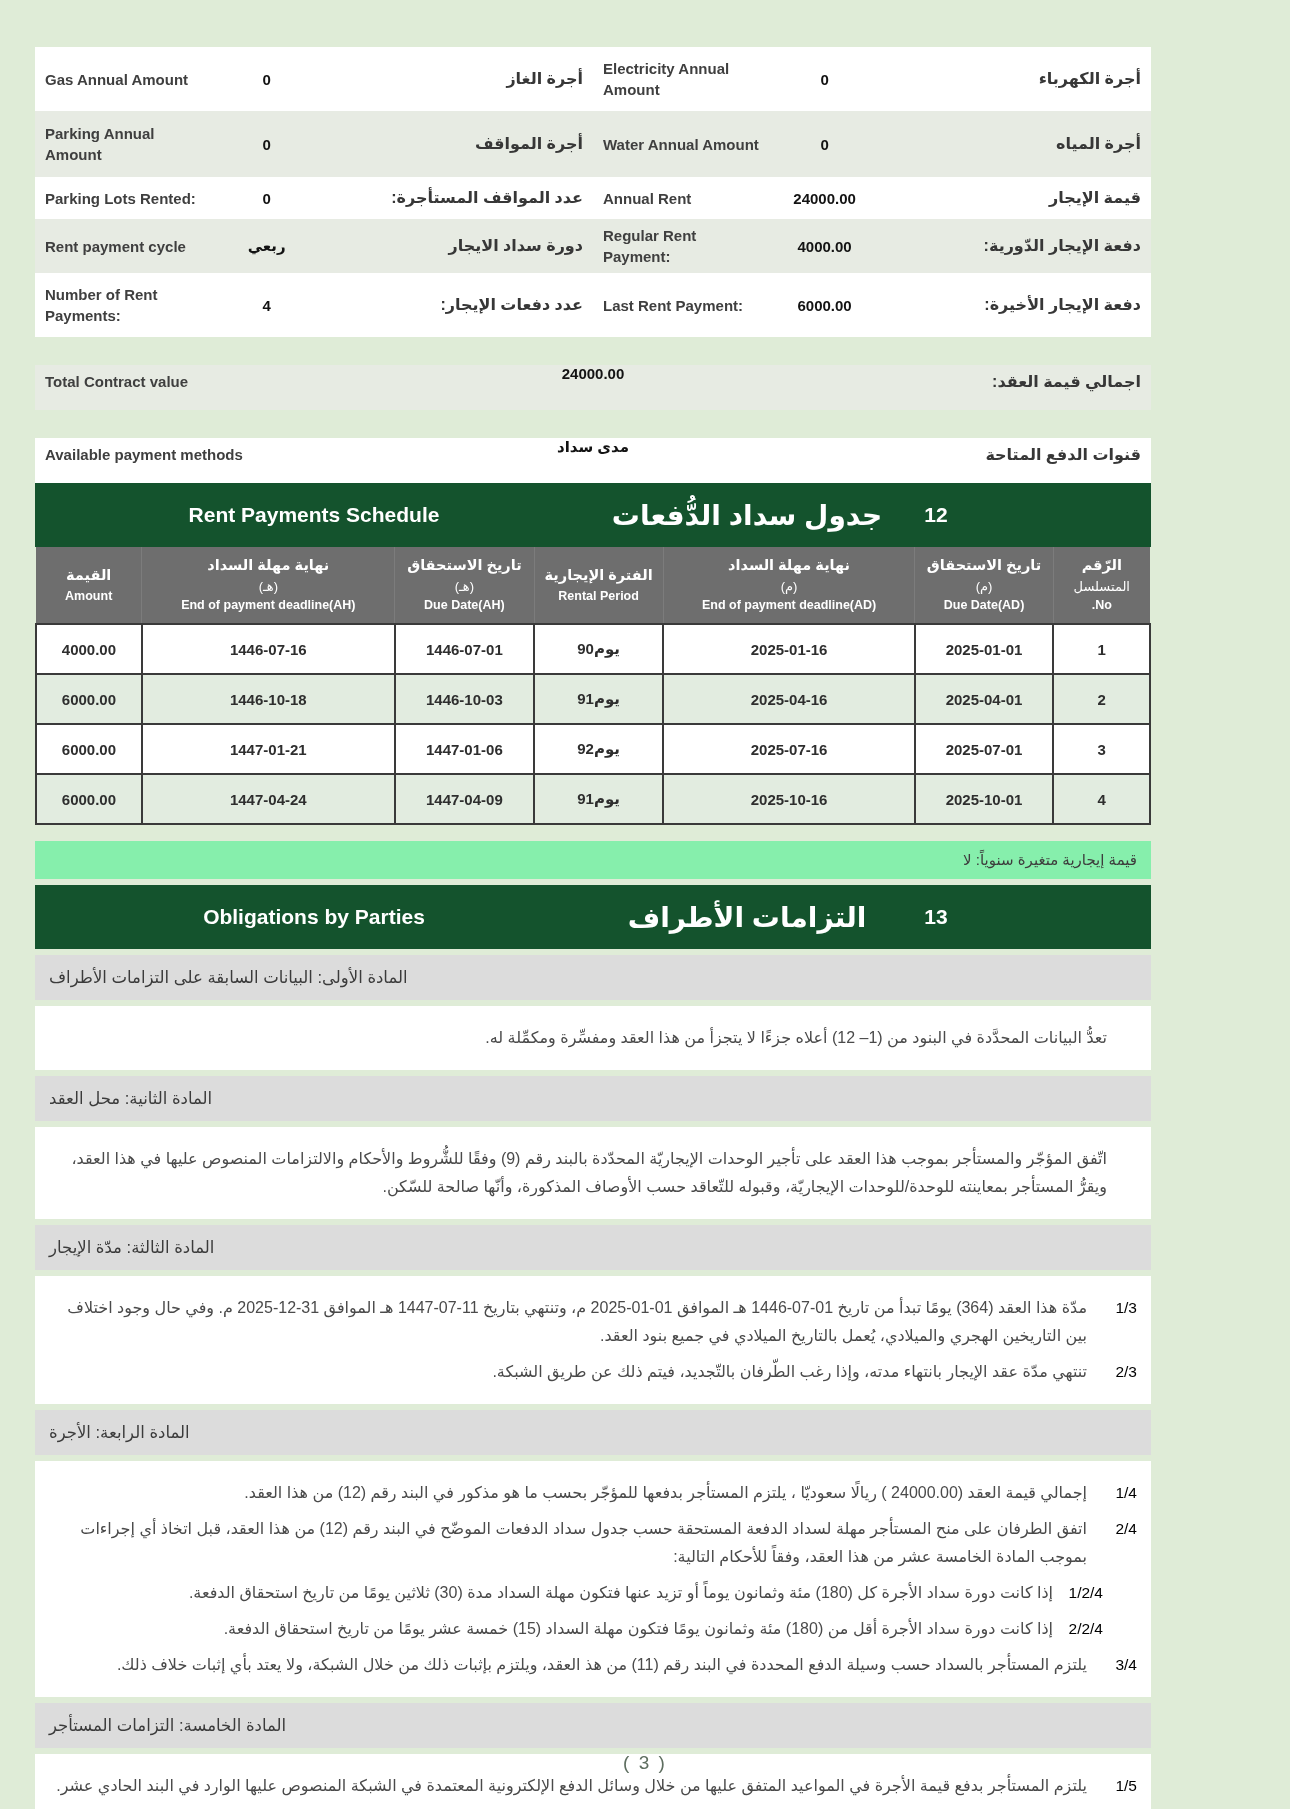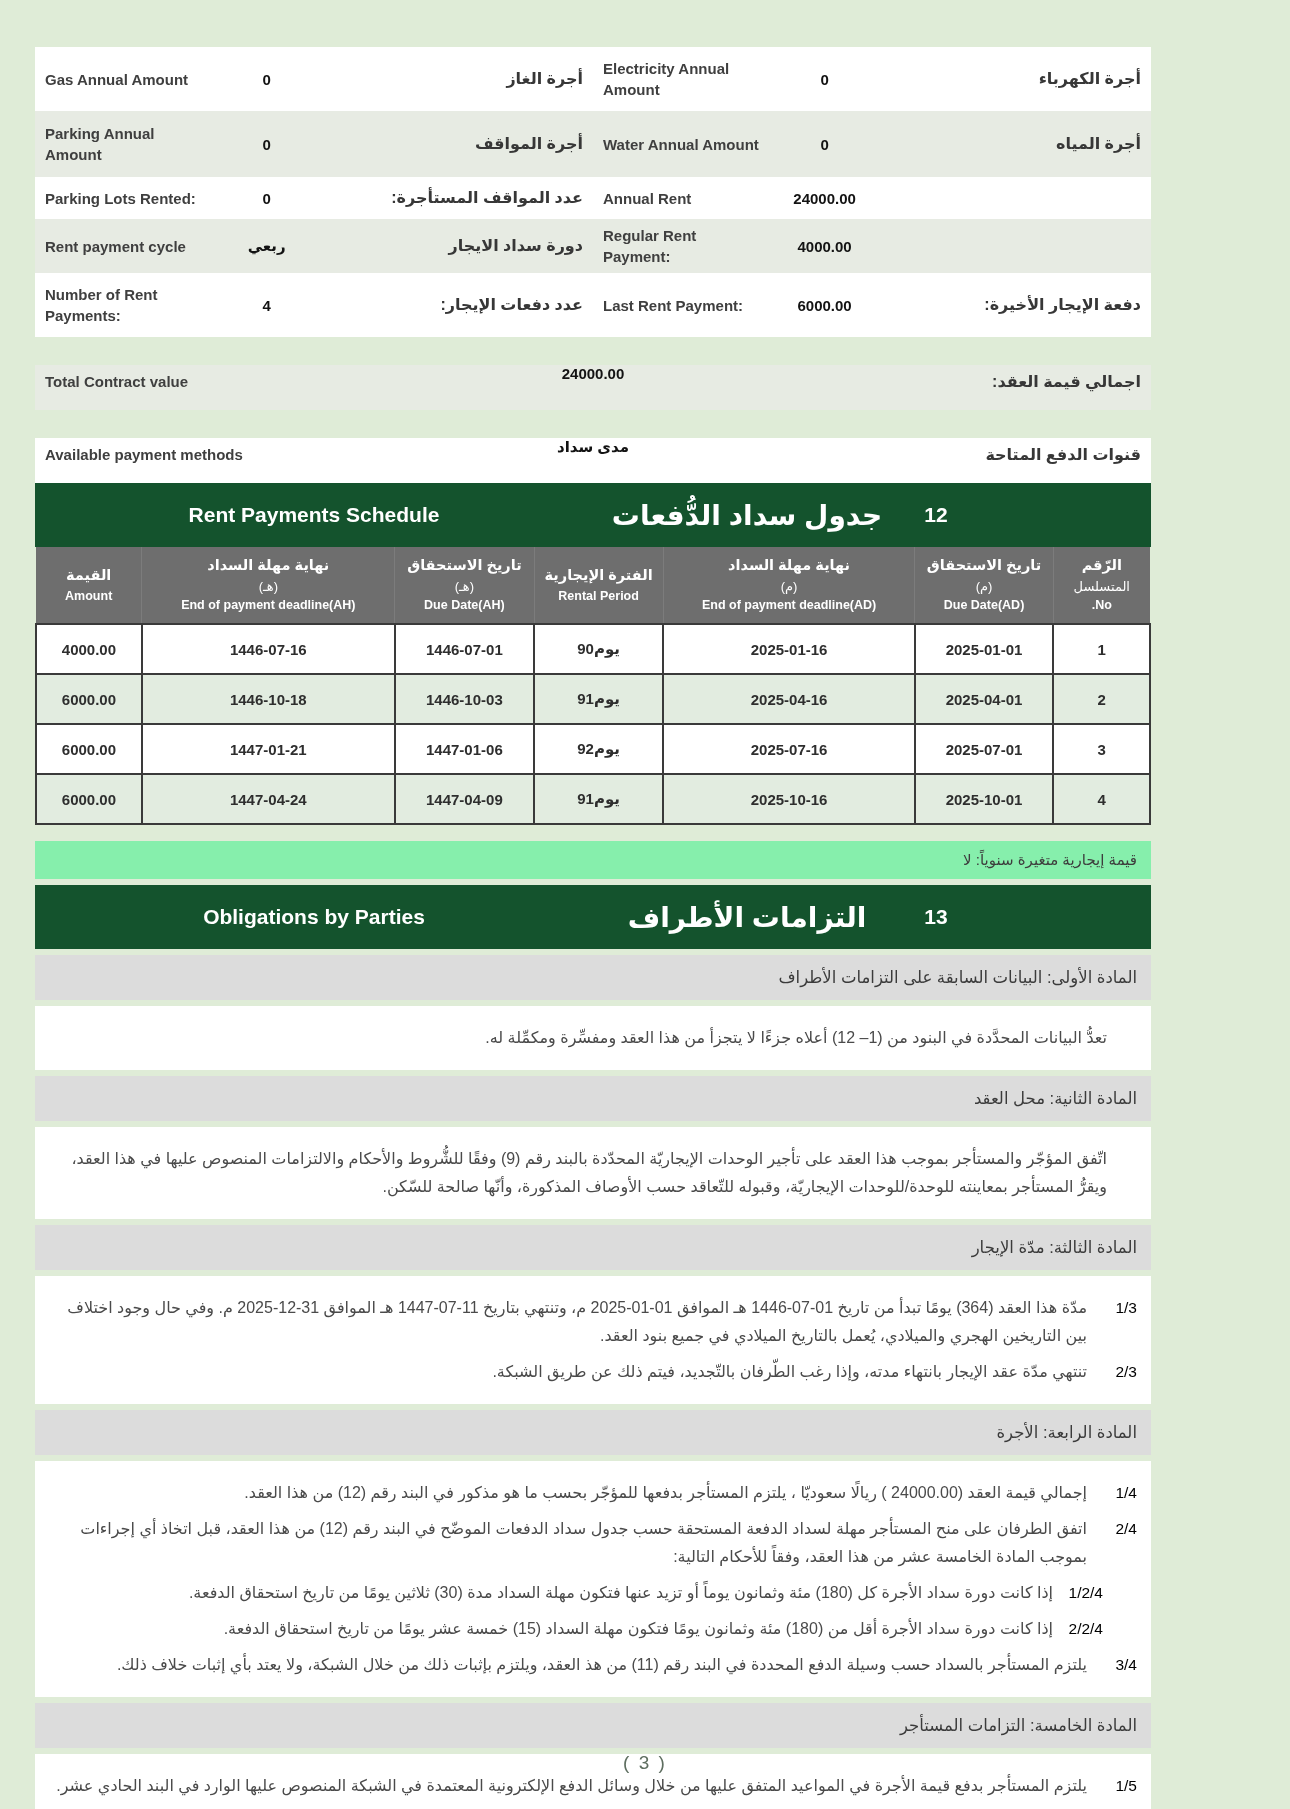--- a/index.html
+++ b/index.html
@@ -47,21 +47,21 @@
   .h-mid{font-size:13px;line-height:1.5;}
   .h-en{font-size:12.5px;font-weight:700;direction:ltr;line-height:1.5;}
   table.schedule tbody td{
     border:2px solid #3a3a3a;background:#fff;height:46px;text-align:center;
     font-weight:700;font-size:15px;color:#2e2e2e;direction:ltr;
   }
   table.schedule tbody tr:nth-child(even) td{background:#e2ece0;}
 
   
   .note{background:#86efac;margin-top:16px;padding:10px 14px;direction:rtl;text-align:right;font-size:15px;color:#3d3d3d;}
-  .art-heading{background:#dcdcdc;margin-top:6px;padding:13px 14px;direction:rtl;text-align:right;font-size:16.5px;color:#3b3b3b;}
+  .art-heading{background:#dcdcdc;margin-top:6px;padding:13px 14px;direction:rtl;text-align:left;font-size:16.5px;color:#3b3b3b;}
   .art-body{background:#fff;margin-top:6px;padding:10px 14px;direction:rtl;}
   .item{display:flex;direction:rtl;margin:8px 0;align-items:flex-start;}
   .item.indent{padding-right:34px;}
   .item-num{flex:0 0 50px;font-size:15.5px;color:#000000;line-height:1.75;}
   .item-text{flex:1;font-size:16px;color:#4a4a4a;line-height:1.75;text-align:right;}
   .item-text.no-num{padding-right:30px;}
 
   .footer{position:absolute;left:0;top:1752px;width:1290px;text-align:center;
     font-size:19px;color:#5e6e60;letter-spacing:2px;}
 </style>
@@ -97,31 +97,33 @@
       </div>
       <div class="info-row">
         <div class="half">
           <div class="cell-en">Parking Lots Rented:</div>
           <div class="cell-val">0</div>
           <div class="cell-ar">عدد المواقف المستأجرة:</div>
         </div>
         <div class="half">
           <div class="cell-en">Annual Rent</div>
           <div class="cell-val">24000.00</div>
+          <div class="cell-ar">قيمة الإيجار</div>
         </div>
       </div>
       <div class="info-row shaded">
         <div class="half">
           <div class="cell-en">Rent payment cycle</div>
           <div class="cell-val">ربعي</div>
           <div class="cell-ar">دورة سداد الايجار</div>
         </div>
         <div class="half">
           <div class="cell-en">Regular Rent Payment:</div>
           <div class="cell-val">4000.00</div>
+          <div class="cell-ar">دفعة الإيجار الدّورية:</div>
         </div>
       </div>
       <div class="info-row">
         <div class="half">
           <div class="cell-en">Number of Rent Payments:</div>
           <div class="cell-val">4</div>
           <div class="cell-ar">عدد دفعات الإيجار:</div>
         </div>
         <div class="half">
           <div class="cell-en">Last Rent Payment:</div>

